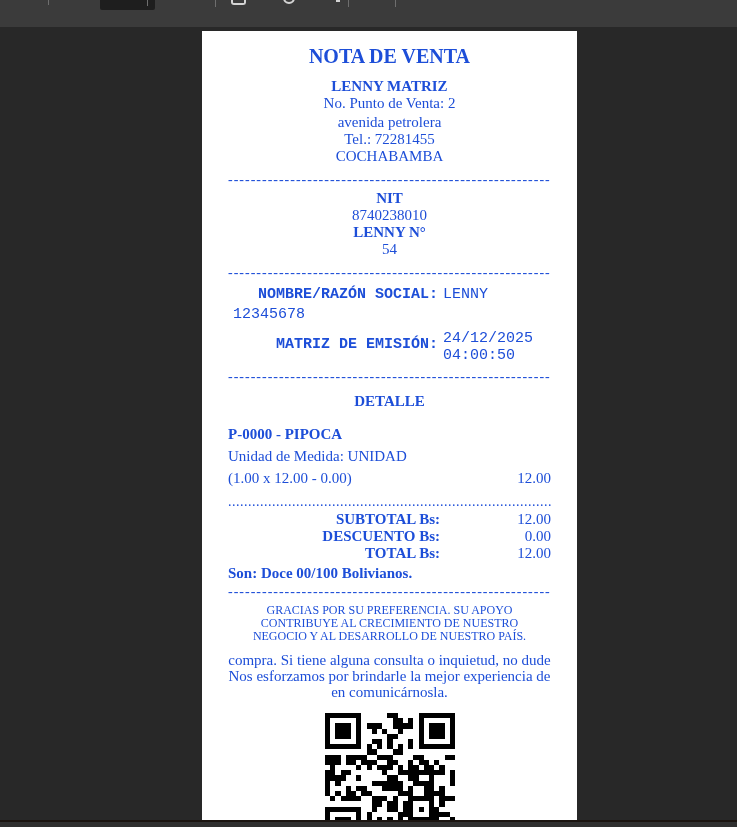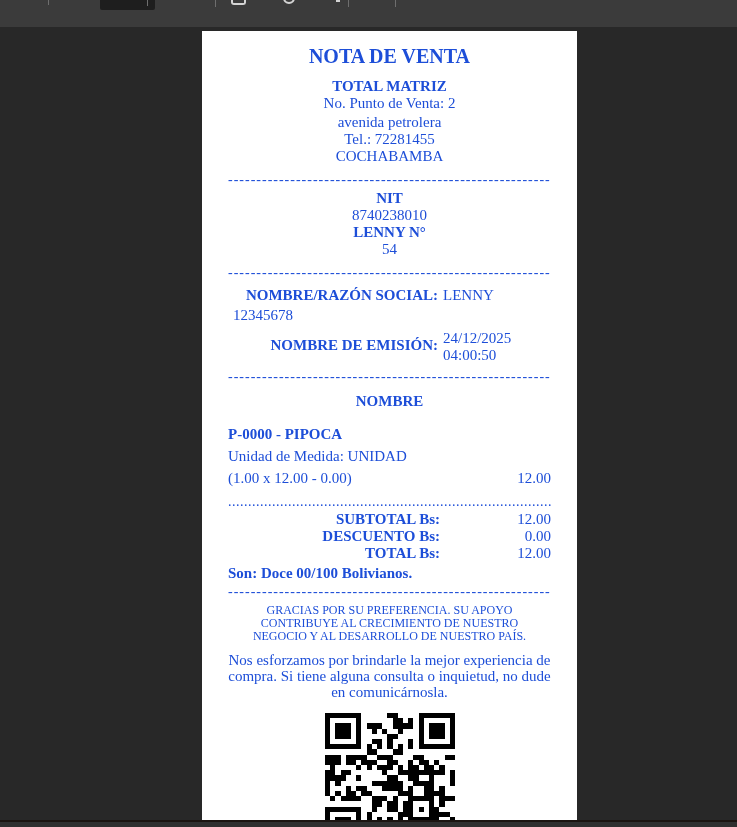--- a/index.html
+++ b/index.html
@@ -44,21 +44,21 @@
   .bold{font-weight:bold;}
   .title{font-size:20px;line-height:24px;font-weight:bold;text-align:center;margin-bottom:9px;}
   .branch{font-weight:bold;text-align:center;line-height:18px;}
   .hline{line-height:17px;text-align:center;}
   .gap2{margin-top:2px;}
   .sep{
     white-space:nowrap;overflow:hidden;line-height:14px;font-size:14px;
     letter-spacing:1px;margin-top:8px;height:14px;
   }
   .sep.dots{letter-spacing:0.5px;margin-top:8px;}
-  .kv-row{display:flex;line-height:20px;margin-top:0;}
+  .kv-row{display:flex;line-height:20px;margin-top:0;font-family:Liberation Mono, monospace;}
   .kv-row .k{flex:0 0 210px;text-align:right;font-weight:bold;}
   .kv-row .v{flex:1;text-align:left;padding-left:5px;}
   .kv-row .v.twoline{line-height:17px;padding-top:2px;}
   .tot-row{display:flex;line-height:17px;gap:20px;}
   .tot-row .k{flex:0 0 212px;text-align:right;font-weight:bold;}
   .tot-row .v{flex:1;text-align:right;}
   .item-row{display:flex;justify-content:space-between;margin-top:5px;}
   .small-thanks{font-size:12px;line-height:13px;text-align:center;}
   .msg{font-size:15px;line-height:16px;text-align:center;}
   .qr-wrap{margin-top:13px;text-align:center;}
@@ -78,21 +78,21 @@
   </div>
   <div class="tb-frag-dot"></div>
   <div class="tb-sep" style="left:348px;height:7px;"></div>
   <div class="tb-sep" style="left:395px;height:7px;"></div>
 </div>
 
 <div class="page">
 
   <div class="title">NOTA DE VENTA</div>
 
-  <div class="branch">TOTAL MATRIZ</div>
+  <div class="branch">LENNY MATRIZ</div>
   <div class="hline">No. Punto de Venta: 2</div>
   <div class="hline gap2">avenida petrolera</div>
   <div class="hline">Tel.: 72281455</div>
   <div class="hline">COCHABAMBA</div>
 
   <div class="sep">----------------------------------------------------------------------------</div>
 
   <div class="hline bold" style="margin-top:3px;">NIT</div>
   <div class="hline">8740238010</div>
   <div class="hline bold">LENNY N°</div>
@@ -102,31 +102,31 @@
 
   <div style="margin-top:5px;">
     <div class="kv-row">
       <span class="k">NOMBRE/RAZÓN SOCIAL:</span>
       <span class="v">LENNY</span>
     </div>
     <div class="kv-row">
       <span class="v">12345678</span>
     </div>
     <div class="kv-row" style="margin-top:3px;">
-      <span class="k" style="line-height:34px;">NOMBRE DE EMISIÓN:</span>
+      <span class="k" style="line-height:34px;">MATRIZ DE EMISIÓN:</span>
       <span class="v twoline">
         <span>24/12/2025</span><br>
         <span>04:00:50</span>
       </span>
     </div>
   </div>
 
   <div class="sep" style="margin-top:6px;">----------------------------------------------------------------------------</div>
 
-  <div class="hline bold" style="margin-top:9px;">NOMBRE</div>
+  <div class="hline bold" style="margin-top:9px;">DETALLE</div>
 
   <div class="bold" style="margin-top:16px;">P-0000 - PIPOCA</div>
   <div style="margin-top:5px;">Unidad de Medida: UNIDAD</div>
   <div class="item-row">
     <span>(1.00 x 12.00 - 0.00)</span>
     <span>12.00</span>
   </div>
 
   <div class="sep dots">........................................................................................................................</div>
 
@@ -149,22 +149,22 @@
 
   <div class="sep" style="margin-top:3px;">----------------------------------------------------------------------------</div>
 
   <div style="margin-top:5px;">
     <div class="small-thanks">GRACIAS POR SU PREFERENCIA. SU APOYO</div>
     <div class="small-thanks">CONTRIBUYE AL CRECIMIENTO DE NUESTRO</div>
     <div class="small-thanks">NEGOCIO Y AL DESARROLLO DE NUESTRO PAÍS.</div>
   </div>
 
   <div style="margin-top:9px;">
+    <div class="msg">compra. Si tiene alguna consulta o inquietud, no dude</div>
     <div class="msg">Nos esforzamos por brindarle la mejor experiencia de</div>
-    <div class="msg">compra. Si tiene alguna consulta o inquietud, no dude</div>
     <div class="msg">en comunicárnosla.</div>
   </div>
 
   <div class="qr-wrap">
     <svg id="qr" width="130" height="130" viewBox="0 0 25 25" shape-rendering="crispEdges">
         <rect x="0" y="0" width="1" height="1" fill="#000"></rect>
         <rect x="1" y="0" width="1" height="1" fill="#000"></rect>
         <rect x="2" y="0" width="1" height="1" fill="#000"></rect>
         <rect x="3" y="0" width="1" height="1" fill="#000"></rect>
         <rect x="4" y="0" width="1" height="1" fill="#000"></rect>

